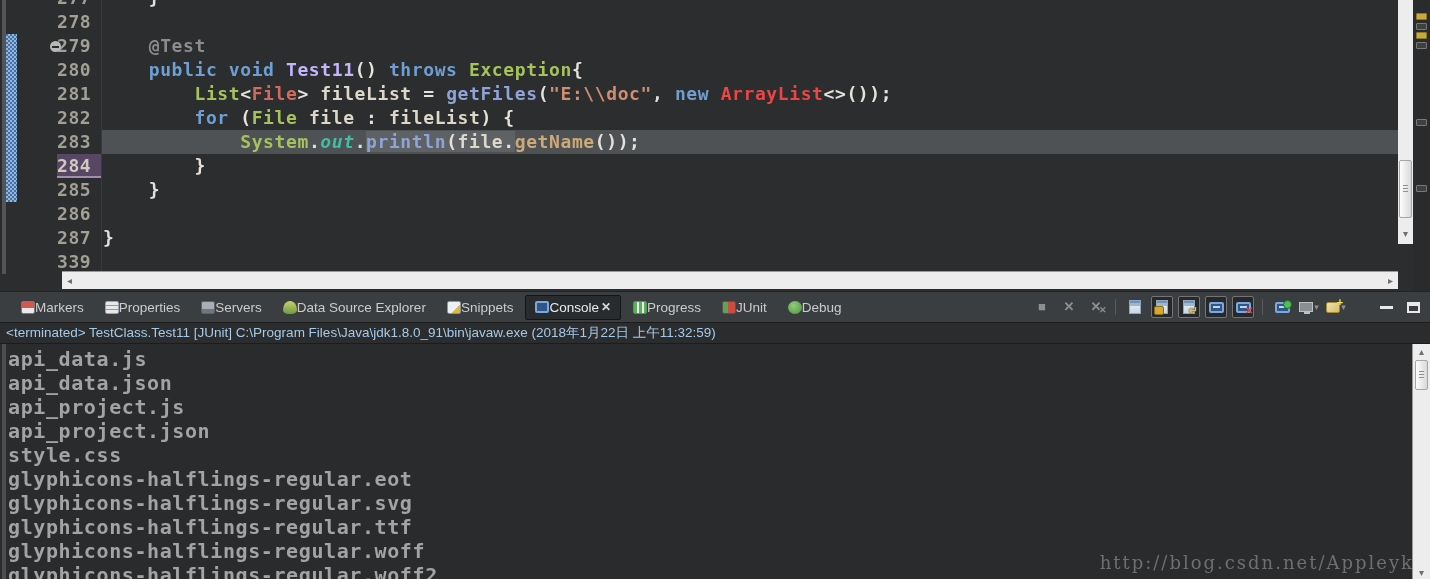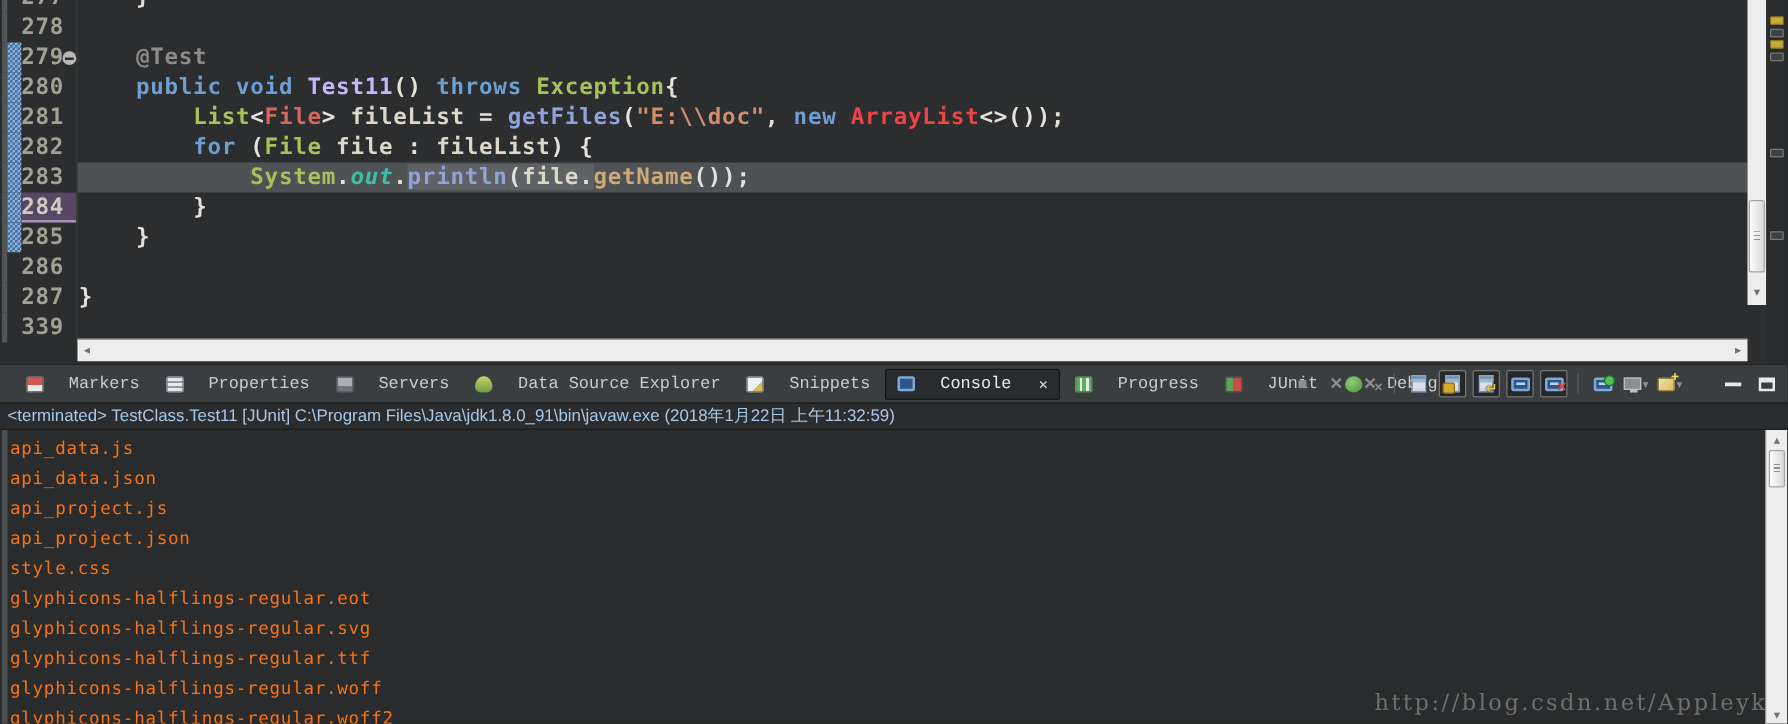--- a/index.html
+++ b/index.html
@@ -12,21 +12,21 @@
   .rows { position:absolute; left:0; top:-14px; width:1398px; }
   .crow { display:flex; height:24px; line-height:24px; white-space:pre;
           font-family:"DejaVu Sans Mono", monospace; font-size:18px; font-weight:bold; letter-spacing:0.6px; }
   .edgecell { width:6px; flex:0 0 6px; background:linear-gradient(to right,#2A2B2C 0 2px,#525557 2px 100%); }
   .chg { width:11px; flex:0 0 11px; background:#2B2D2E; }
   .chg.on { background-image:
       linear-gradient(45deg,#8FB6E4 25%,transparent 25%,transparent 75%,#8FB6E4 75%),
       linear-gradient(45deg,#8FB6E4 25%,transparent 25%,transparent 75%,#8FB6E4 75%);
       background-position:0 0,2px 2px; background-size:4px 4px; background-color:#49719C; }
   .lnum { width:45px; flex:0 0 45px; text-align:right; padding-right:18px; color:#A29F94;
-          border-right:1px solid #3A3A3A; position:relative; }
+          border-right:1px solid #3A3A3A; position:relative;margin-left:40px; }
   .lnum.cur { background:#584764; box-shadow:inset 0 -2px 0 #A58DAD; color:#CFC9C0; }
   .fold { position:absolute; left:50px; top:7px; width:11px; height:11px; border-radius:50%;
           background:#B9B9B9; z-index:3; }
   .fold::after { content:""; position:absolute; left:2px; right:2px; top:4.5px; height:2px; background:#2B2B2B; }
   .ccode { flex:1; padding-left:1px; color:#E3E1DA; }
   .crow.band .ccode { background:#4E5254; }
   .occ { background:#5E6264; }
   .tk-kw   { color:#6F9FD2; }
   .tk-ann  { color:#8C8C8C; }
   .tk-cls  { color:#A5C25C; }
@@ -51,22 +51,22 @@
   .sarrow { color:#707070; font-size:10px; line-height:10px; width:15px; text-align:center; }
   .varrow { position:absolute; left:0; width:15px; text-align:center; color:#707070; font-size:10px; }
   .ruler { position:absolute; left:1413px; top:0; width:17px; height:291px; background:#292B2C; }
   .mark { position:absolute; left:3px; width:11px; height:7px; border-radius:1px; }
   .mark.yellow { background:#C9A93B; border:1px solid #8F7A20; }
   .mark.gray   { background:#3E4042; border:1px solid #787878; }
 
   
   .tabstrip { position:absolute; left:0; top:291px; width:1430px; height:31px; background:#3B3E40;
               display:flex; align-items:center; padding-left:12px; border-top:1px solid #232323; }
-  .tab { display:inline-flex; align-items:center; gap:20px; padding:4px 9px; margin-right:3px;
-         color:#CBCBCB; font-size:13.5px; cursor:default; white-space:nowrap;font-family:Liberation Mono, monospace; }
+  .tab { display:inline-flex; align-items:center; gap:0; padding:4px 9px; margin-right:3px;
+         color:#CBCBCB; font-size:13.5px; cursor:default; white-space:nowrap; }
   .tab.active { background:#292C2E; border:1px solid #151515; border-radius:2px; color:#EAEAEA; }
   .tclose { font-size:12px; color:#D8D8D8; margin-left:2px; font-weight:bold; }
   .ti { width:14px; height:13px; flex:0 0 14px; border-radius:2px; display:inline-block; }
   .ti-markers    { background:linear-gradient(180deg,#D2574D 0 55%,#E8E8E8 55% 100%); border:1px solid #7A7A7A; }
   .ti-properties { background:repeating-linear-gradient(180deg,#E8E8E8 0 3px,#8A9AAA 3px 4px); border:1px solid #98A4B0; }
   .ti-servers    { background:linear-gradient(180deg,#A9AFB5 0 60%,#70767C 60%); border:1px solid #5C6268; }
   .ti-datasource { background:linear-gradient(180deg,#C7D36A,#6F9A45); border-radius:50% 50% 40% 40%/70% 70% 35% 35%; }
   .ti-snippets   { background:linear-gradient(135deg,#ECEFF4 65%,#D9B94C 65%); border:1px solid #8A94A0; }
   .ti-console    { background:#2E5688; border:2px solid #7FA8DA; height:12px; }
   .ti-progress   { background:repeating-linear-gradient(90deg,#58B058 0 3px,#E8E8E8 3px 5px); border:1px solid #5A915A; }
@@ -105,22 +105,22 @@
   .statusline { position:absolute; left:0; top:322px; width:1430px; height:21px; background:#2A2C2D;
                 border-top:1px solid #1C1C1C; color:#A6C9E8; font-size:13.5px; line-height:20px;
                 padding-left:6px; white-space:nowrap; }
 
   
   .console { position:absolute; left:0; top:343px; width:1430px; height:236px; background:#292B2C;
              border-top:1px solid #1C1C1C; overflow:hidden; }
   .cedge { position:absolute; left:0; top:0; width:6px; height:236px;
            background:linear-gradient(to right,#2A2B2C 0 2px,#4C4F51 2px 100%); }
   .clines { position:absolute; left:8px; top:3px; right:20px; }
-  .cline { height:24px; line-height:24px; color:#f97316; white-space:pre;
-           font-family:"DejaVu Sans Mono", monospace; font-size:14px; font-weight:normal; letter-spacing:0.6px; }
+  .cline { height:24px; line-height:24px; color:#a3a3a3; white-space:pre;
+           font-family:"DejaVu Sans Mono", monospace; font-size:20px; font-weight:bold; letter-spacing:0.6px; }
   .watermark { position:absolute; right:16px; bottom:6px; color:#6F6F6F; font-size:18px;
                font-family:"DejaVu Serif", serif; letter-spacing:2px; }
   .cvscroll { position:absolute; right:0; top:0; width:18px; height:236px; background:#EDEDED; border-left:1px solid #999; }
   .cthumb { position:absolute; left:2px; top:16px; width:13px; height:30px;
             background:linear-gradient(to right,#FDFDFD,#D9D9D9); border:1px solid #A5A5A5; border-radius:2px; }
   .cthumb .grip { position:absolute; left:3px; right:3px; top:50%; margin-top:-4px; height:8px;
             background:repeating-linear-gradient(180deg,#909090 0 1px,transparent 1px 3px); }
   .cvarrow { position:absolute; left:0; width:17px; text-align:center; color:#707070; font-size:10px; }
 </style>
 </head>

